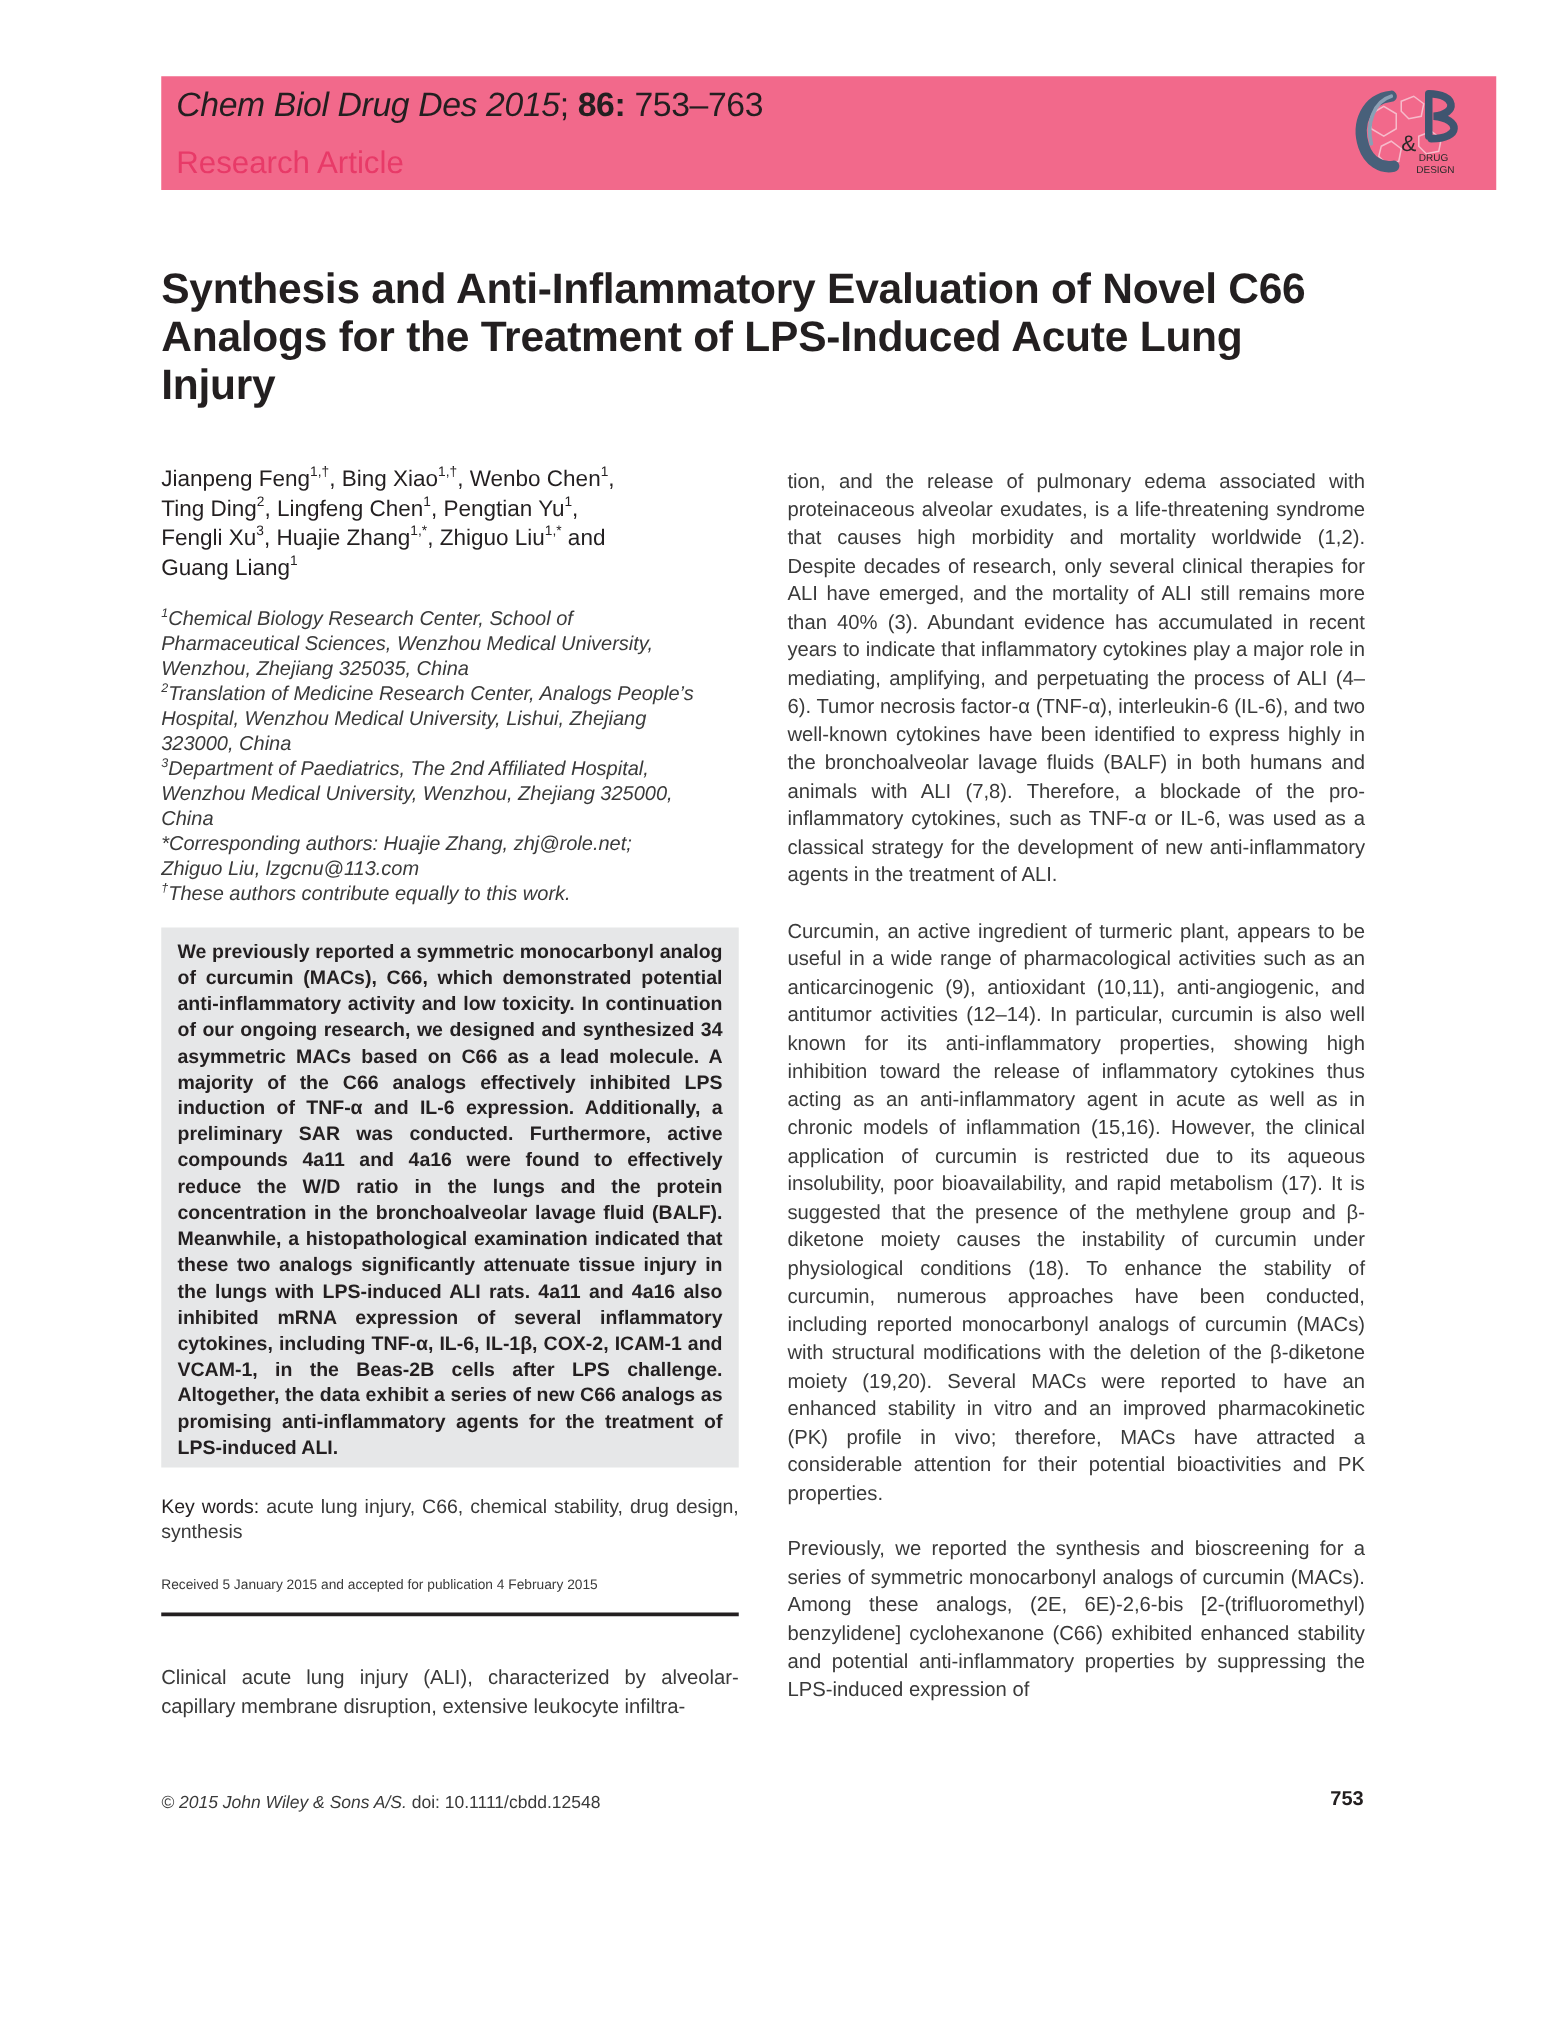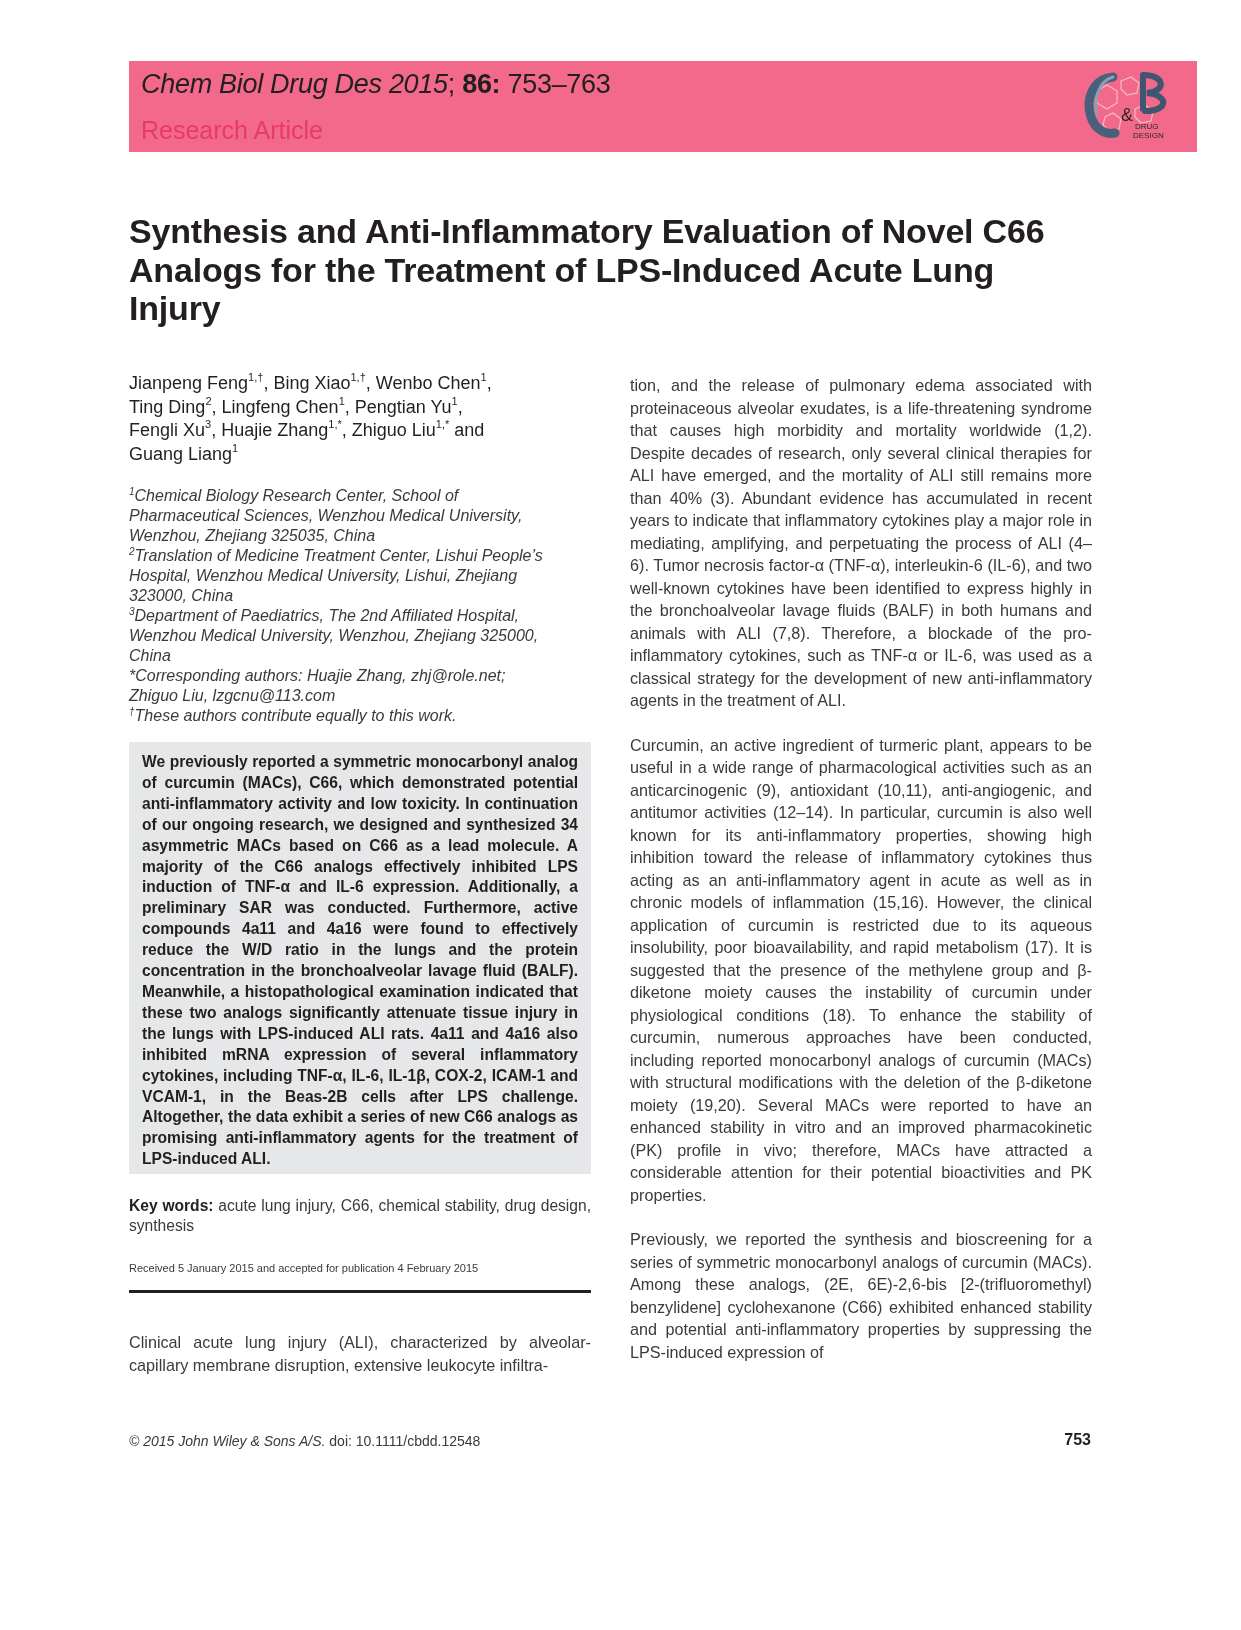--- a/index.html
+++ b/index.html
@@ -48,21 +48,21 @@
 
   .abstract {
     margin-top: 16px; background: #e6e7e8; padding: 10px 13px 8px 13px;
     font-size: 15.6px; line-height: 20.9px; font-weight: bold; color: #231f20;
     text-align: justify; height: 432px;
   }
 
   .keywords {
     margin-top: 22px; font-size: 15.6px; line-height: 20px; color: #3a3a3a; text-align: justify;
   }
-  .keywords .kw-label { font-weight: bold; color: #231f20; margin-top: 21px; }
+  .keywords .kw-label { font-weight: normal; color: #231f20; margin-top: 21px; }
 
   .received {
     margin-top: 22px; font-size: 11px; line-height: 20px; color: #3a3a3a; text-align: justify;
   }
   .rule { margin-top: 12px; height: 3px; background: #231f20; width: 462px; }
 
   .body-text {
     font-size: 16.2px; line-height: 22.5px; color: #3a3a3a; text-align: justify;
   }
   .left-body { margin-top: 38px; }
@@ -120,21 +120,21 @@
     <span><span>Huajie Zhang</span><sup>1,*</sup></span>,
     <span><span>Zhiguo Liu</span><sup>1,*</sup></span>
     <span>and</span><br>
     <span><span>Guang Liang</span><sup>1</sup></span>
   </div>
 
   <div class="affils">
     <span class="line"><sup>1</sup><span>Chemical Biology Research Center, School of</span></span>
     <span class="line">Pharmaceutical Sciences, Wenzhou Medical University,</span>
     <span class="line">Wenzhou, Zhejiang 325035, China</span>
-    <span class="line"><sup>2</sup><span>Translation of Medicine Treatment Center, Lishui People’s</span></span>
+    <span class="line"><sup>2</sup><span>Translation of Medicine Research Center, Analogs People’s</span></span>
     <span class="line">Hospital, Wenzhou Medical University, Lishui, Zhejiang</span>
     <span class="line">323000, China</span>
     <span class="line"><sup>3</sup><span>Department of Paediatrics, The 2nd Affiliated Hospital,</span></span>
     <span class="line">Wenzhou Medical University, Wenzhou, Zhejiang 325000,</span>
     <span class="line">China</span>
     <span class="line">*Corresponding authors: Huajie Zhang, zhj@role.net;</span>
     <span class="line">Zhiguo Liu, lzgcnu@113.com</span>
     <span class="line"><sup>†</sup><span>These authors contribute equally to this work.</span></span>
   </div>
 

